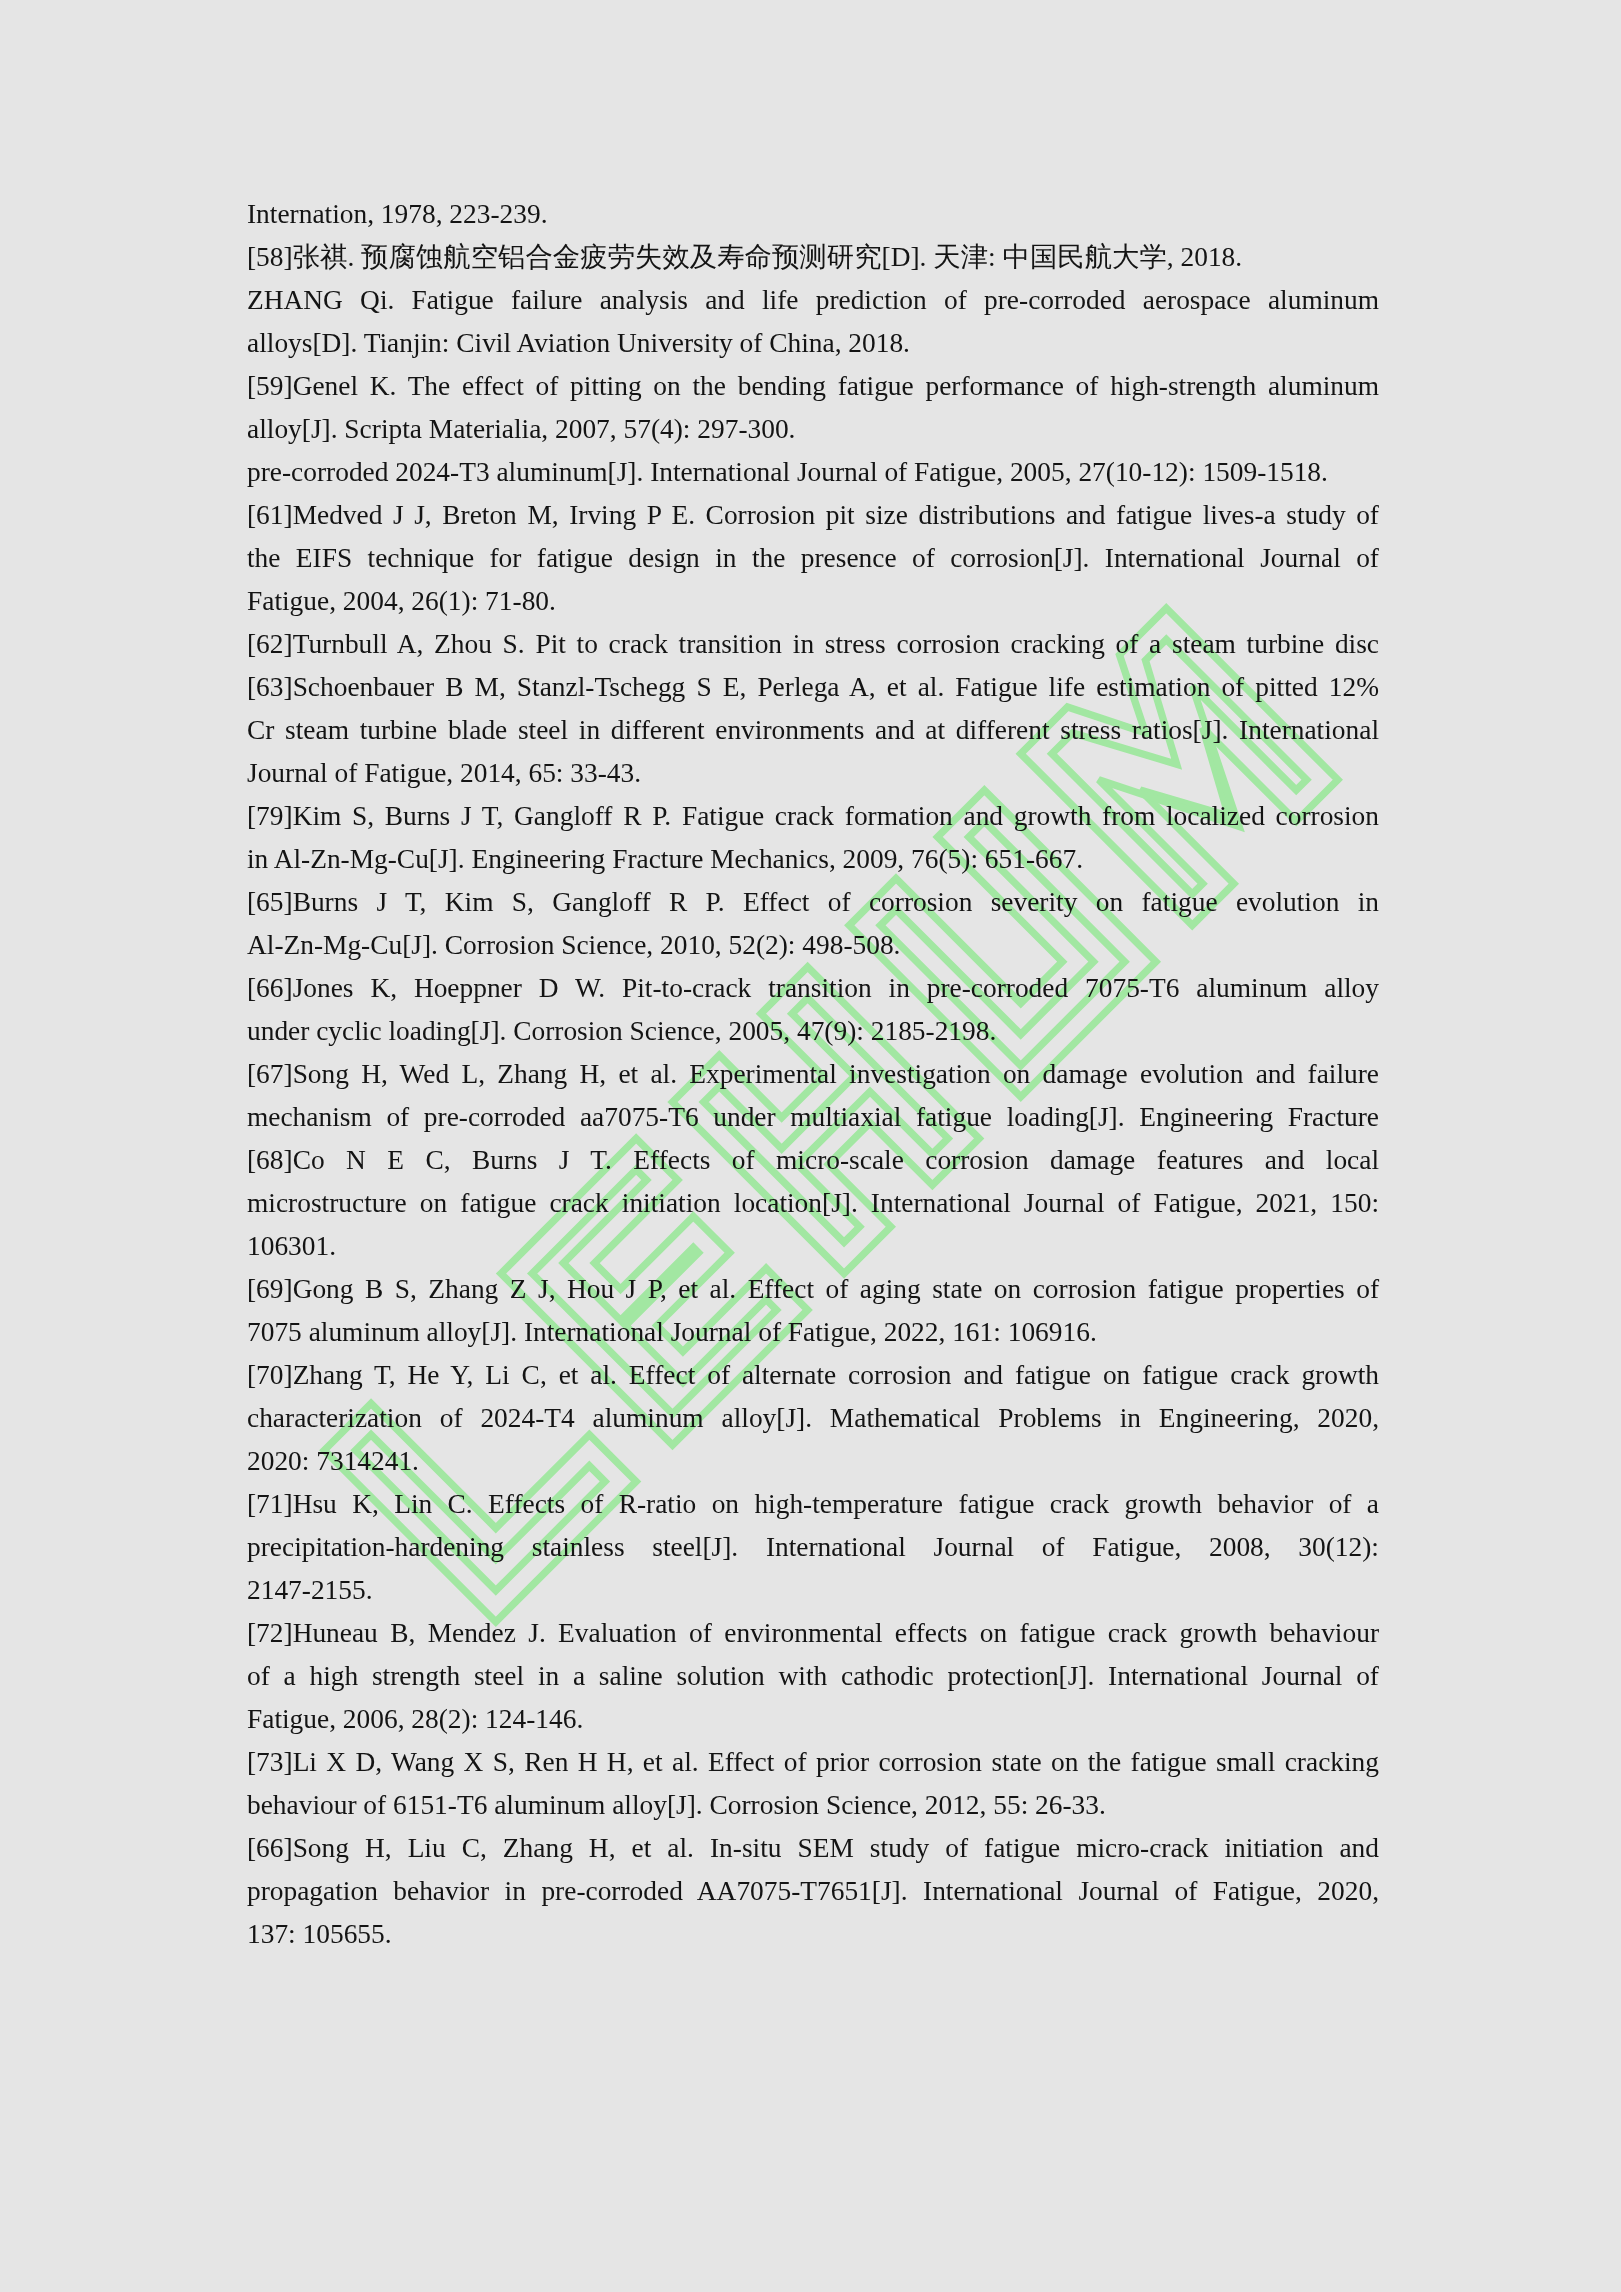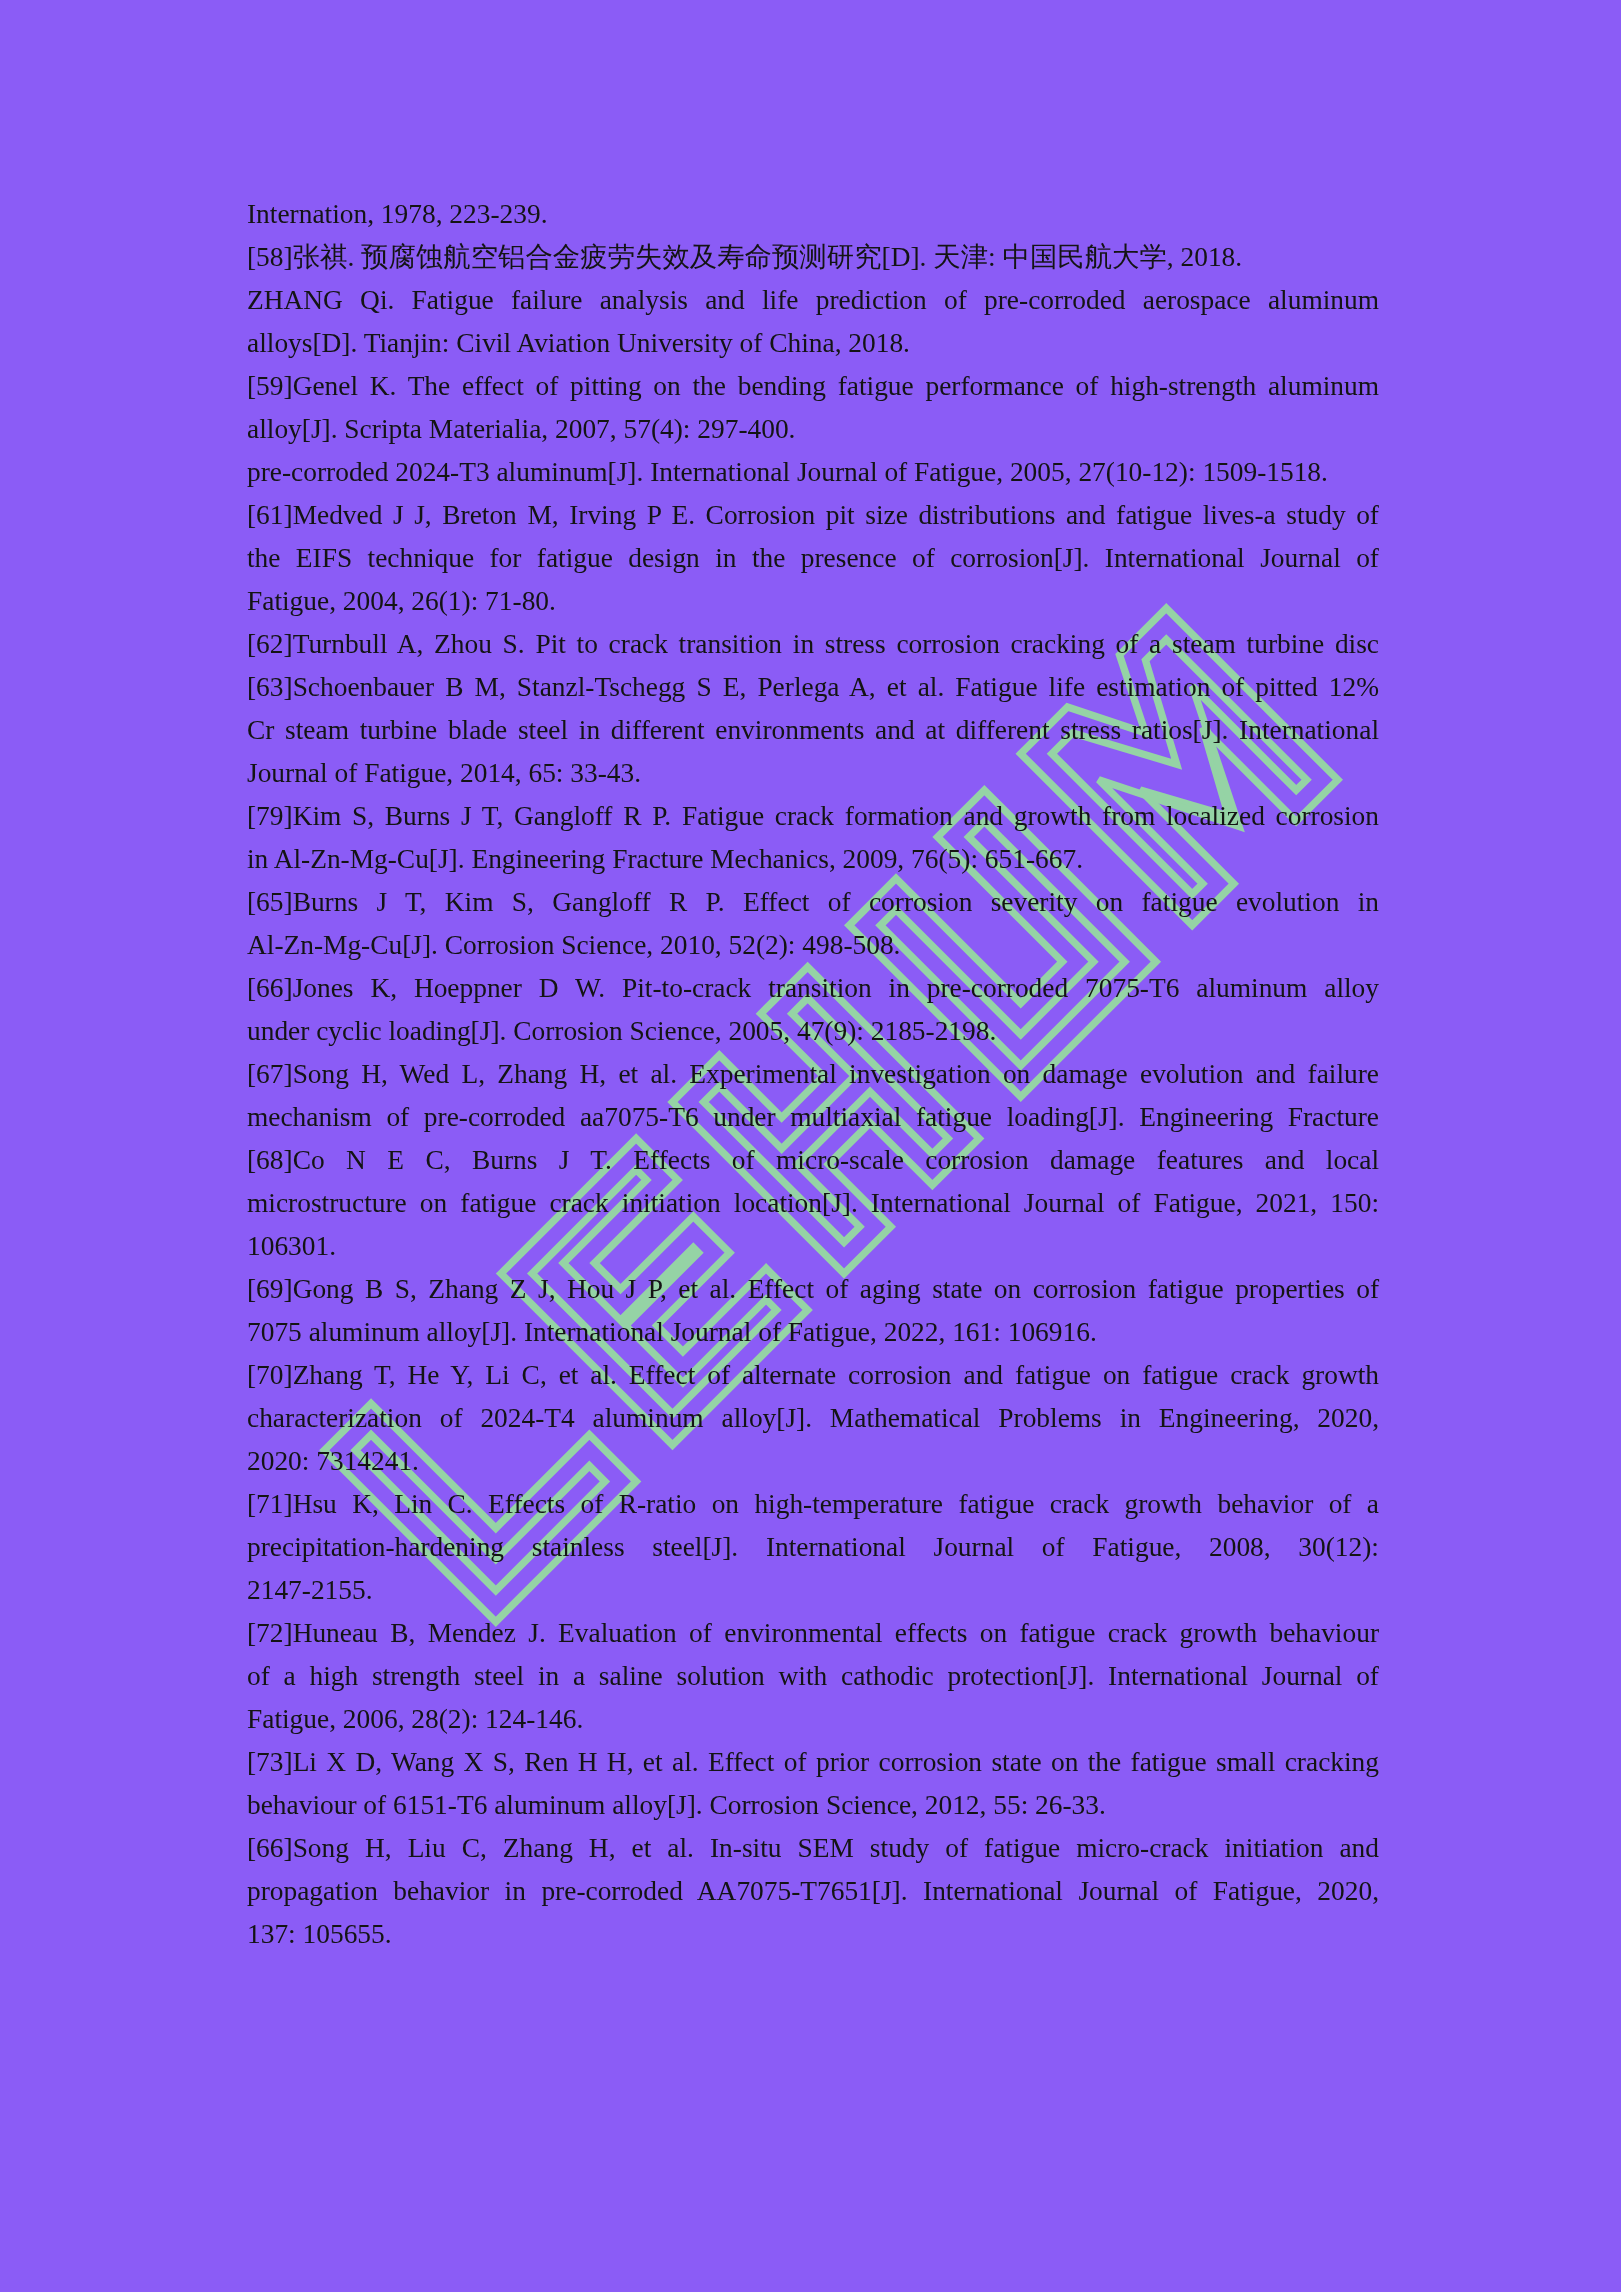--- a/index.html
+++ b/index.html
@@ -5,21 +5,21 @@
   html, body { margin: 0; padding: 0; }
   body {
     width: 1621px; height: 2293px;
     background: #ffffff;
     position: relative;
     font-family: "Liberation Serif", "DejaVu Serif", serif;
     overflow: hidden;
   }
   .page {
     position: absolute; inset: 0;
-    background: #8b5cf6;
+    background: #e5e5e5;
     overflow: hidden;
   }
   .watermark {
     position: absolute; left: 0; top: 0;
     pointer-events: none;
     z-index: 1;
   }
   .text-block {
     position: absolute;
     left: 247px; top: 193px;
@@ -76,21 +76,21 @@
       </g>
     </g>
   </svg>
 
   <main class="text-block" id="ref-lines">
       <div class="ref-line para-end">Internation, 1978, 223-239.</div>
       <div class="ref-line para-end">[58]张祺. 预腐蚀航空铝合金疲劳失效及寿命预测研究[D]. 天津: 中国民航大学, 2018.</div>
       <div class="ref-line">ZHANG Qi. Fatigue failure analysis and life prediction of pre-corroded aerospace aluminum</div>
       <div class="ref-line para-end">alloys[D]. Tianjin: Civil Aviation University of China, 2018.</div>
       <div class="ref-line">[59]Genel K. The effect of pitting on the bending fatigue performance of high-strength aluminum</div>
-      <div class="ref-line para-end">alloy[J]. Scripta Materialia, 2007, 57(4): 297-400.</div>
+      <div class="ref-line para-end">alloy[J]. Scripta Materialia, 2007, 57(4): 297-300.</div>
       <div class="ref-line para-end">pre-corroded 2024-T3 aluminum[J]. International Journal of Fatigue, 2005, 27(10-12): 1509-1518.</div>
       <div class="ref-line">[61]Medved J J, Breton M, Irving P E. Corrosion pit size distributions and fatigue lives-a study of</div>
       <div class="ref-line">the EIFS technique for fatigue design in the presence of corrosion[J]. International Journal of</div>
       <div class="ref-line para-end">Fatigue, 2004, 26(1): 71-80.</div>
       <div class="ref-line">[62]Turnbull A, Zhou S. Pit to crack transition in stress corrosion cracking of a steam turbine disc</div>
       <div class="ref-line">[63]Schoenbauer B M, Stanzl-Tschegg S E, Perlega A, et al. Fatigue life estimation of pitted 12%</div>
       <div class="ref-line">Cr steam turbine blade steel in different environments and at different stress ratios[J]. International</div>
       <div class="ref-line para-end">Journal of Fatigue, 2014, 65: 33-43.</div>
       <div class="ref-line">[79]Kim S, Burns J T, Gangloff R P. Fatigue crack formation and growth from localized corrosion</div>
       <div class="ref-line para-end">in Al-Zn-Mg-Cu[J]. Engineering Fracture Mechanics, 2009, 76(5): 651-667.</div>

